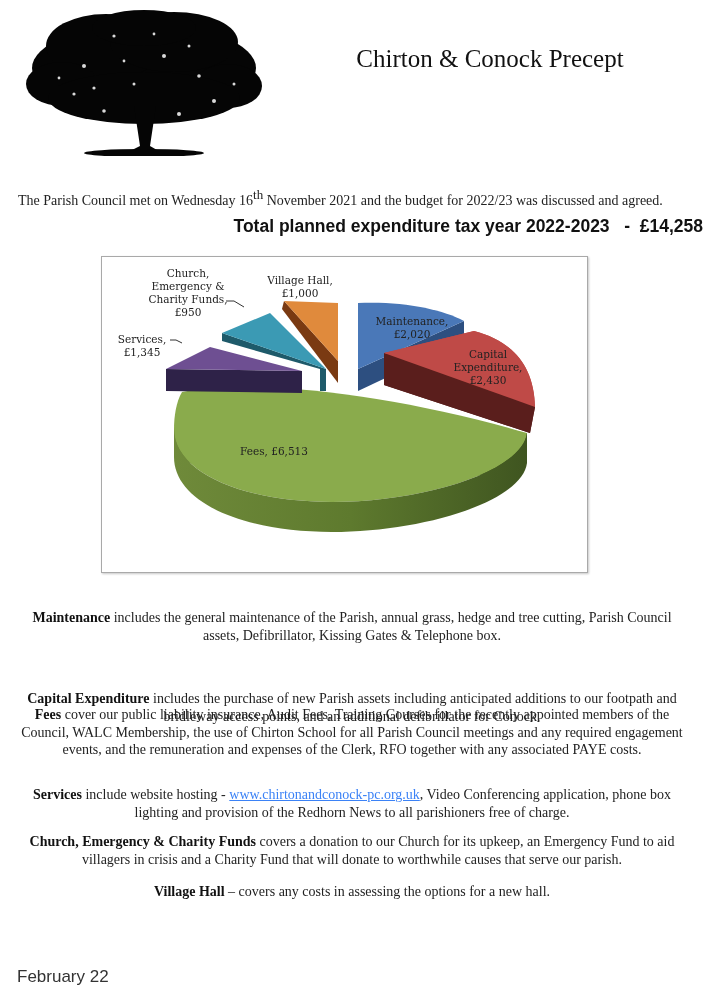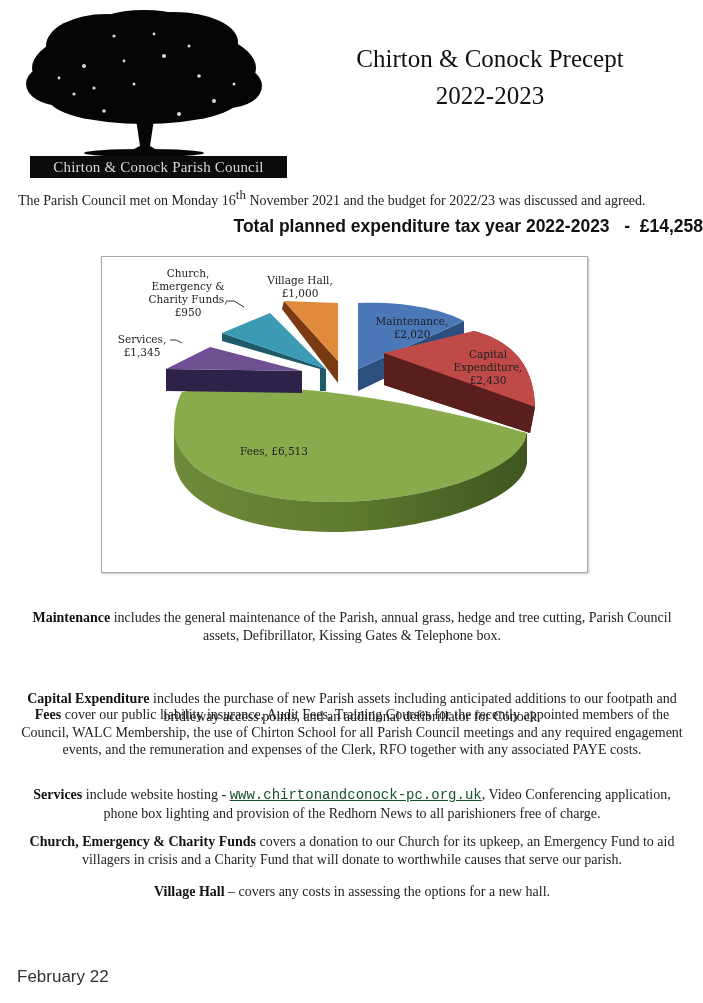--- a/index.html
+++ b/index.html
@@ -21,21 +21,21 @@
   .chart-heading { position: absolute; left: 0; top: 216px; width: 703px; text-align: right;
                    font-family: "Liberation Sans", sans-serif; font-weight: bold; font-size: 17.5px; color: #111; }
 
   .chart-box { position: absolute; left: 101px; top: 256px; width: 485px; height: 315px;
                border: 1.5px solid #a9a9a9; box-shadow: 1px 1px 2px #c8c8c8; background: #fff; }
   .chart-box svg { position: absolute; left: 0; top: 0; }
   .lbl { font-family: "DejaVu Serif", serif; font-size: 10.5px; fill: #222; }
 
   .para { position: absolute; left: 18px; width: 668px; font-size: 14px; line-height: 17.5px; color: #222; text-align: center; }
   .para b { color: #111; }
-  .para a { color: #14532d; text-decoration: underline; font-family: Liberation Mono, monospace; }
+  .para a { color: #3b82f6; text-decoration: underline; }
 
   .footer { position: absolute; left: 17px; top: 967px; font-family: "Liberation Sans", sans-serif;
             font-size: 17px; color: #333; }
 </style>
 </head>
 <body>
 
 <div class="logo">
   <svg class="logo-tree" viewBox="0 0 260 150" width="260" height="150">
     <g fill="#050505">
@@ -60,29 +60,27 @@
         <circle cx="90" cy="105" r="1.8"></circle>
         <circle cx="165" cy="108" r="2"></circle>
       <circle cx="140" cy="28" r="1.4"></circle>
         <circle cx="45" cy="72" r="1.4"></circle>
         <circle cx="220" cy="78" r="1.5"></circle>
       <circle cx="175" cy="40" r="1.5"></circle>
         <circle cx="110" cy="55" r="1.4"></circle>
         <circle cx="80" cy="82" r="1.6"></circle>
     </g>
   </svg>
-  <div class="logo-banner">Chirton &amp; Conock Parish Council</div>
 </div>
 
 <div class="title">
   <div>Chirton &amp; Conock Precept</div>
-  <div>2022-2023</div>
 </div>
 
-<div class="intro"><span>The Parish Council met on Monday 16</span><sup>th</sup><span> November 2021 and the budget for 2022/23 was discussed and agreed.</span></div>
+<div class="intro"><span>The Parish Council met on Wednesday 16</span><sup>th</sup><span> November 2021 and the budget for 2022/23 was discussed and agreed.</span></div>
 
 <div class="chart-heading" style="white-space:pre;">Total planned expenditure tax year 2022-2023   -  £14,258</div>
 
 <div class="chart-box">
   <svg width="485" height="315" viewBox="0 0 485 315">
     <defs>
       <linearGradient id="gFeesSide" x1="0" x2="1" y1="0" y2="0">
         <stop offset="0" stop-color="#6f8a3a"></stop>
           <stop offset="0.5" stop-color="#5e7a2e"></stop>
           <stop offset="1" stop-color="#3f5520"></stop>

